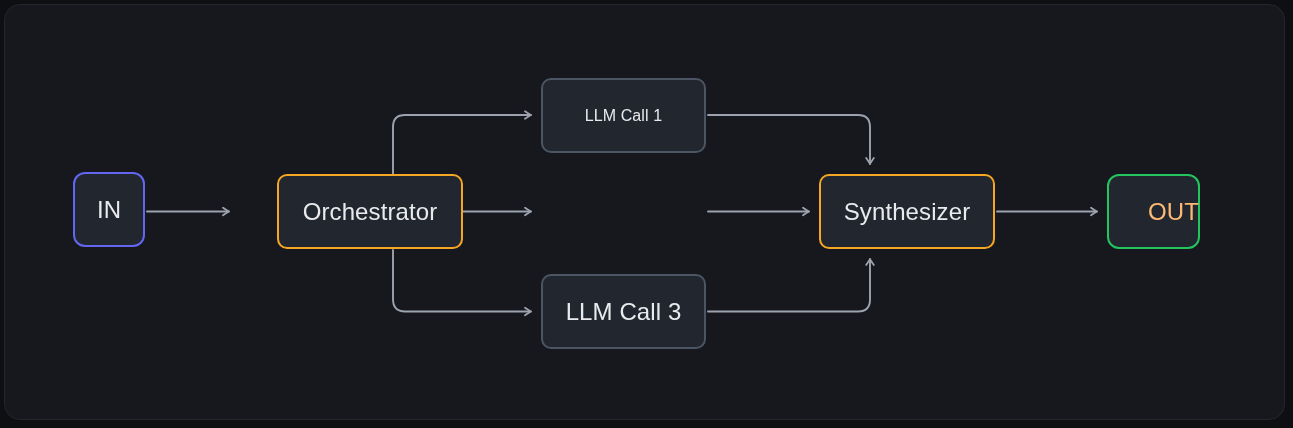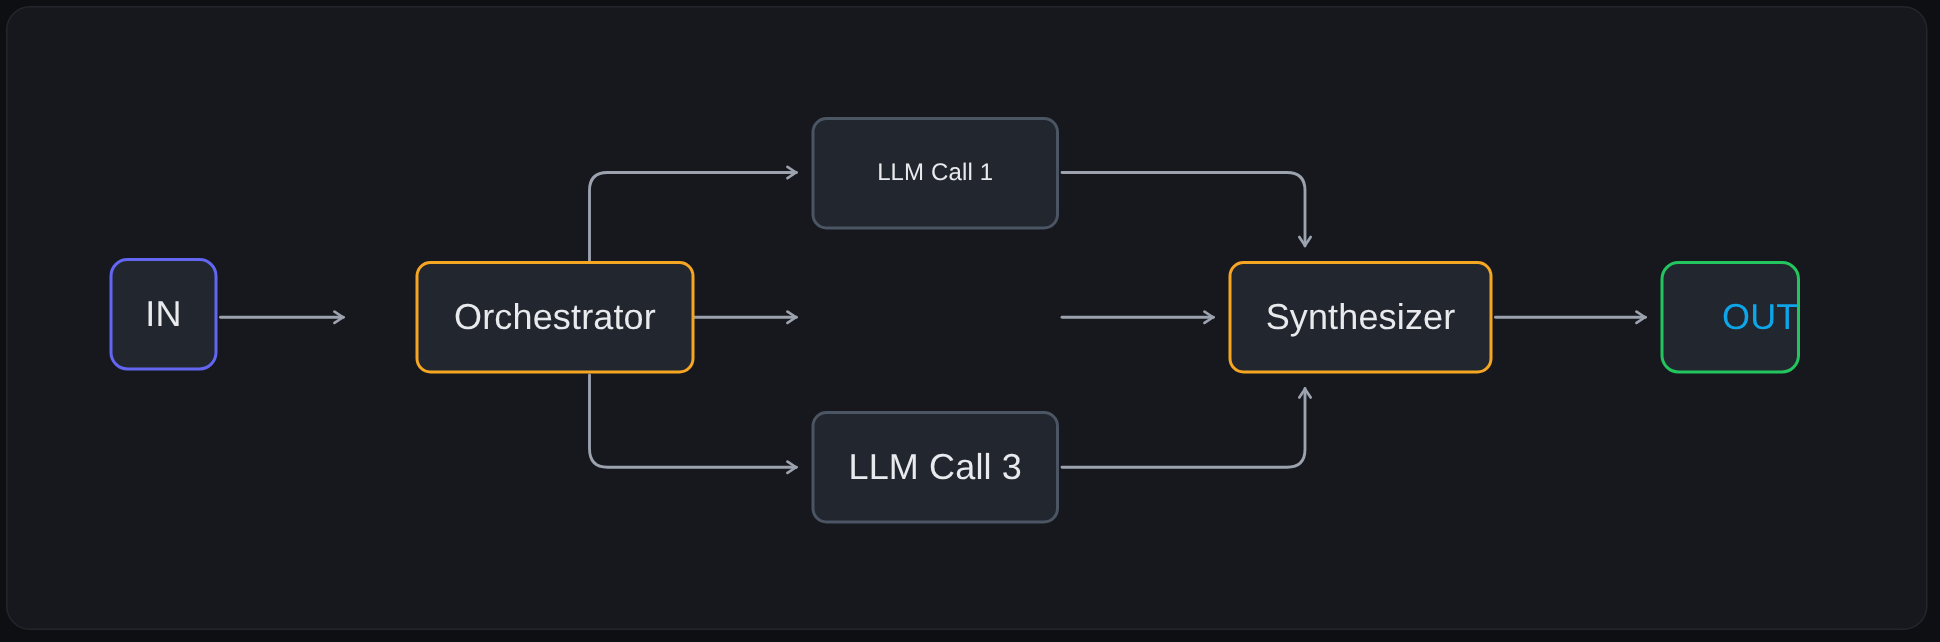--- a/index.html
+++ b/index.html
@@ -109,17 +109,17 @@
 
 
   <div class="node" style="left: 541px; top: 274px; width: 165px; height: 75px; border-color: rgb(75, 85, 99); font-size: 24px; background: rgb(34, 38, 46); color: rgb(232, 234, 237); align-items: center;">
     <span class="node-label">LLM Call 3</span>
   </div>
 
   <div class="node" style="left: 819px; top: 174px; width: 176px; height: 75px; border-color: rgb(245, 166, 35); font-size: 24px; background: rgb(34, 38, 46); color: rgb(232, 234, 237);">
     <span class="node-label">Synthesizer</span>
   </div>
 
-  <div class="node terminal" style="left: 1107px; top: 174px; width: 93px; height: 75px; border-color: rgb(34, 197, 94); font-size: 24px; background: rgb(34, 38, 46); color: #0ea5e9; padding-left: 40px;">
+  <div class="node terminal" style="left: 1107px; top: 174px; width: 93px; height: 75px; border-color: rgb(34, 197, 94); font-size: 24px; background: rgb(34, 38, 46); color: #fdba74; padding-left: 40px;">
     <span class="node-label">OUT</span>
   </div>
 
 </div>
 
 </body></html>

